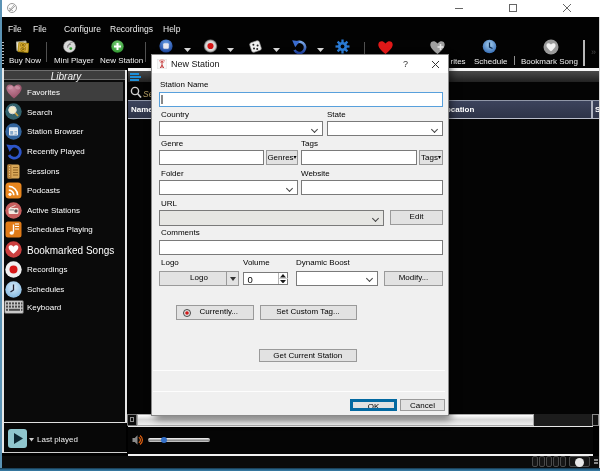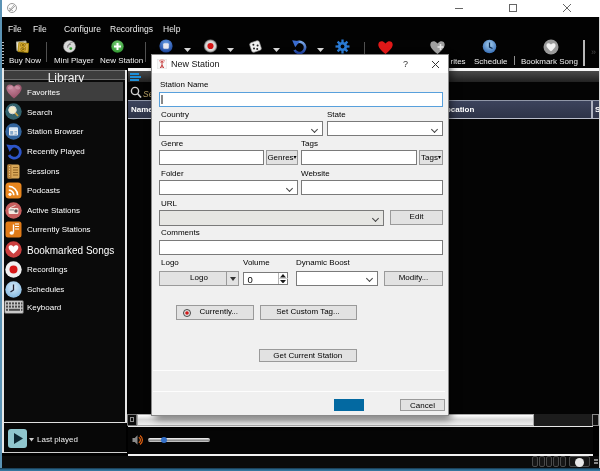--- a/index.html
+++ b/index.html
@@ -166,21 +166,21 @@
   <svg class="abs" style="left:543px;top:39px;" width="16" height="16" viewBox="0 0 16 16">
     <circle cx="8" cy="8" r="7.5" fill="#9a9a9a"></circle>
     <path d="M8 12.2 C3.8 9 3 6.8 3.6 5.4 C4.3 4 6.2 3.6 8 5.5 C9.8 3.6 11.7 4 12.4 5.4 C13 6.8 12.2 9 8 12.2 Z" fill="#f2f2f2"></path>
   </svg>
   <div class="abs" style="left:521px;top:57px;color:#f0f0f0;font-size:8px;">Bookmark Song</div>
   <div class="abs" style="left:583px;top:40px;width:1.5px;height:26px;background:#b8b8b8;"></div>
   <div class="abs" style="left:591px;top:47px;color:#4a4a4a;font-size:9px;">»</div>
 
   <div class="abs" style="left:1px;top:68px;width:125px;height:355px;background:#0a0a0a;"></div>
   <div class="abs" style="left:2px;top:70px;width:124px;height:10px;background:#3d3d3d;border:1px solid #6e6e6e;"></div>
-  <div class="abs" style="left:2px;top:71px;width:128px;text-align:center;color:#f2f2f2;font-size:12px;">Library</div>
+  <div class="abs" style="left:2px;top:71px;width:128px;text-align:center;color:#f2f2f2;font-size:10px;font-style:italic;">Library</div>
   <div class="abs" style="left:3px;top:81.5px;width:120px;height:19.5px;background:#3e3e3e;"></div>
 
   <svg class="abs" style="left:5px;top:83px;" width="18" height="17" viewBox="0 0 18 17">
     <defs>
         <radialGradient id="fh" cx="0.4" cy="0.3" r="0.9">
           <stop offset="0" stop-color="#c4849a"></stop>
           <stop offset="1" stop-color="#8a4058"></stop>
         </radialGradient>
       </defs>
     <path d="M9 15.6 C2 10 0.6 6 1.7 3.6 C2.8 1.1 6 0.5 9 3.8 C12 0.5 15.2 1.1 16.3 3.6 C17.4 6 16 10 9 15.6 Z" fill="url(#fh)"></path>
@@ -235,21 +235,21 @@
     <path d="M5 5.8 L10.5 3.4" stroke="#f2e8e0" stroke-width="0.9"></path>
   </svg>
   <div class="abs" style="left:27px;top:206px;color:#fff;font-size:8px;">Active Stations</div>
 
   <svg class="abs" style="left:5px;top:221px;" width="17" height="17" viewBox="0 0 17 17">
     <rect x="0.5" y="0.5" width="16" height="16" rx="2.5" fill="#e07b18"></rect>
     <path d="M10 3 L14 3 M10 5.5 L14 5.5 M10 8 L14 8" stroke="#fff" stroke-width="1"></path>
     <path d="M8.5 3.5 L8.5 11.5" stroke="#fff" stroke-width="1.4"></path>
     <ellipse cx="6.7" cy="12" rx="2.2" ry="1.8" fill="#fff"></ellipse>
   </svg>
-  <div class="abs" style="left:27px;top:225px;color:#fff;font-size:8px;">Currently Stations</div>
+  <div class="abs" style="left:27px;top:225px;color:#fff;font-size:8px;">Schedules Playing</div>
 
   <svg class="abs" style="left:5px;top:241px;" width="17" height="17" viewBox="0 0 17 17">
     <circle cx="8.5" cy="8.5" r="8.2" fill="#cc4040"></circle>
     <path d="M8.5 12.8 C4 9.4 3.2 7.1 3.8 5.6 C4.5 4.1 6.6 3.7 8.5 5.7 C10.4 3.7 12.5 4.1 13.2 5.6 C13.8 7.1 13 9.4 8.5 12.8 Z" fill="#fff"></path>
   </svg>
   <div class="abs" style="left:27px;top:245px;color:#fff;font-size:10px;">Bookmarked Songs</div>
 
   <svg class="abs" style="left:5px;top:260.5px;" width="17" height="17" viewBox="0 0 17 17">
     <circle cx="8.5" cy="8.5" r="8.2" fill="#f0f0f0"></circle>
     <circle cx="8.5" cy="8.5" r="4" fill="#d81818"></circle>
@@ -423,17 +423,17 @@
         <circle cx="4" cy="4" r="3.5" fill="none" stroke="#333" stroke-width="0.9"></circle>
         <circle cx="4" cy="4" r="1.8" fill="#d01818"></circle>
       </svg>
     <div class="abs btn" style="left:107.5px;top:249.5px;width:97px;height:15px;">Set Custom Tag...</div>
 
     <div class="abs btn" style="left:107px;top:294px;width:97.5px;height:12.5px;">Get Current Station</div>
 
     <div class="abs" style="left:1px;top:315px;width:292px;height:1px;background:#d0d0d0;border-bottom:1px solid #fdfdfd;"></div>
     <div class="abs" style="left:1px;top:336px;width:292px;height:1px;background:#d0d0d0;border-bottom:1px solid #fdfdfd;"></div>
 
-    <div class="abs btn" style="left:182px;top:343.5px;width:30px;height:12.5px;border:6px solid #0369a1;line-height:9px;">OK</div>
+    <div class="abs btn" style="left:198px;top:343.5px;width:47px;height:12.5px;border:3px solid #0369a1;line-height:9px;">OK</div>
     <div class="abs btn" style="left:248px;top:343.5px;width:45px;height:12.5px;">Cancel</div>
   </div>
 
 </div>
 
 </body></html>

